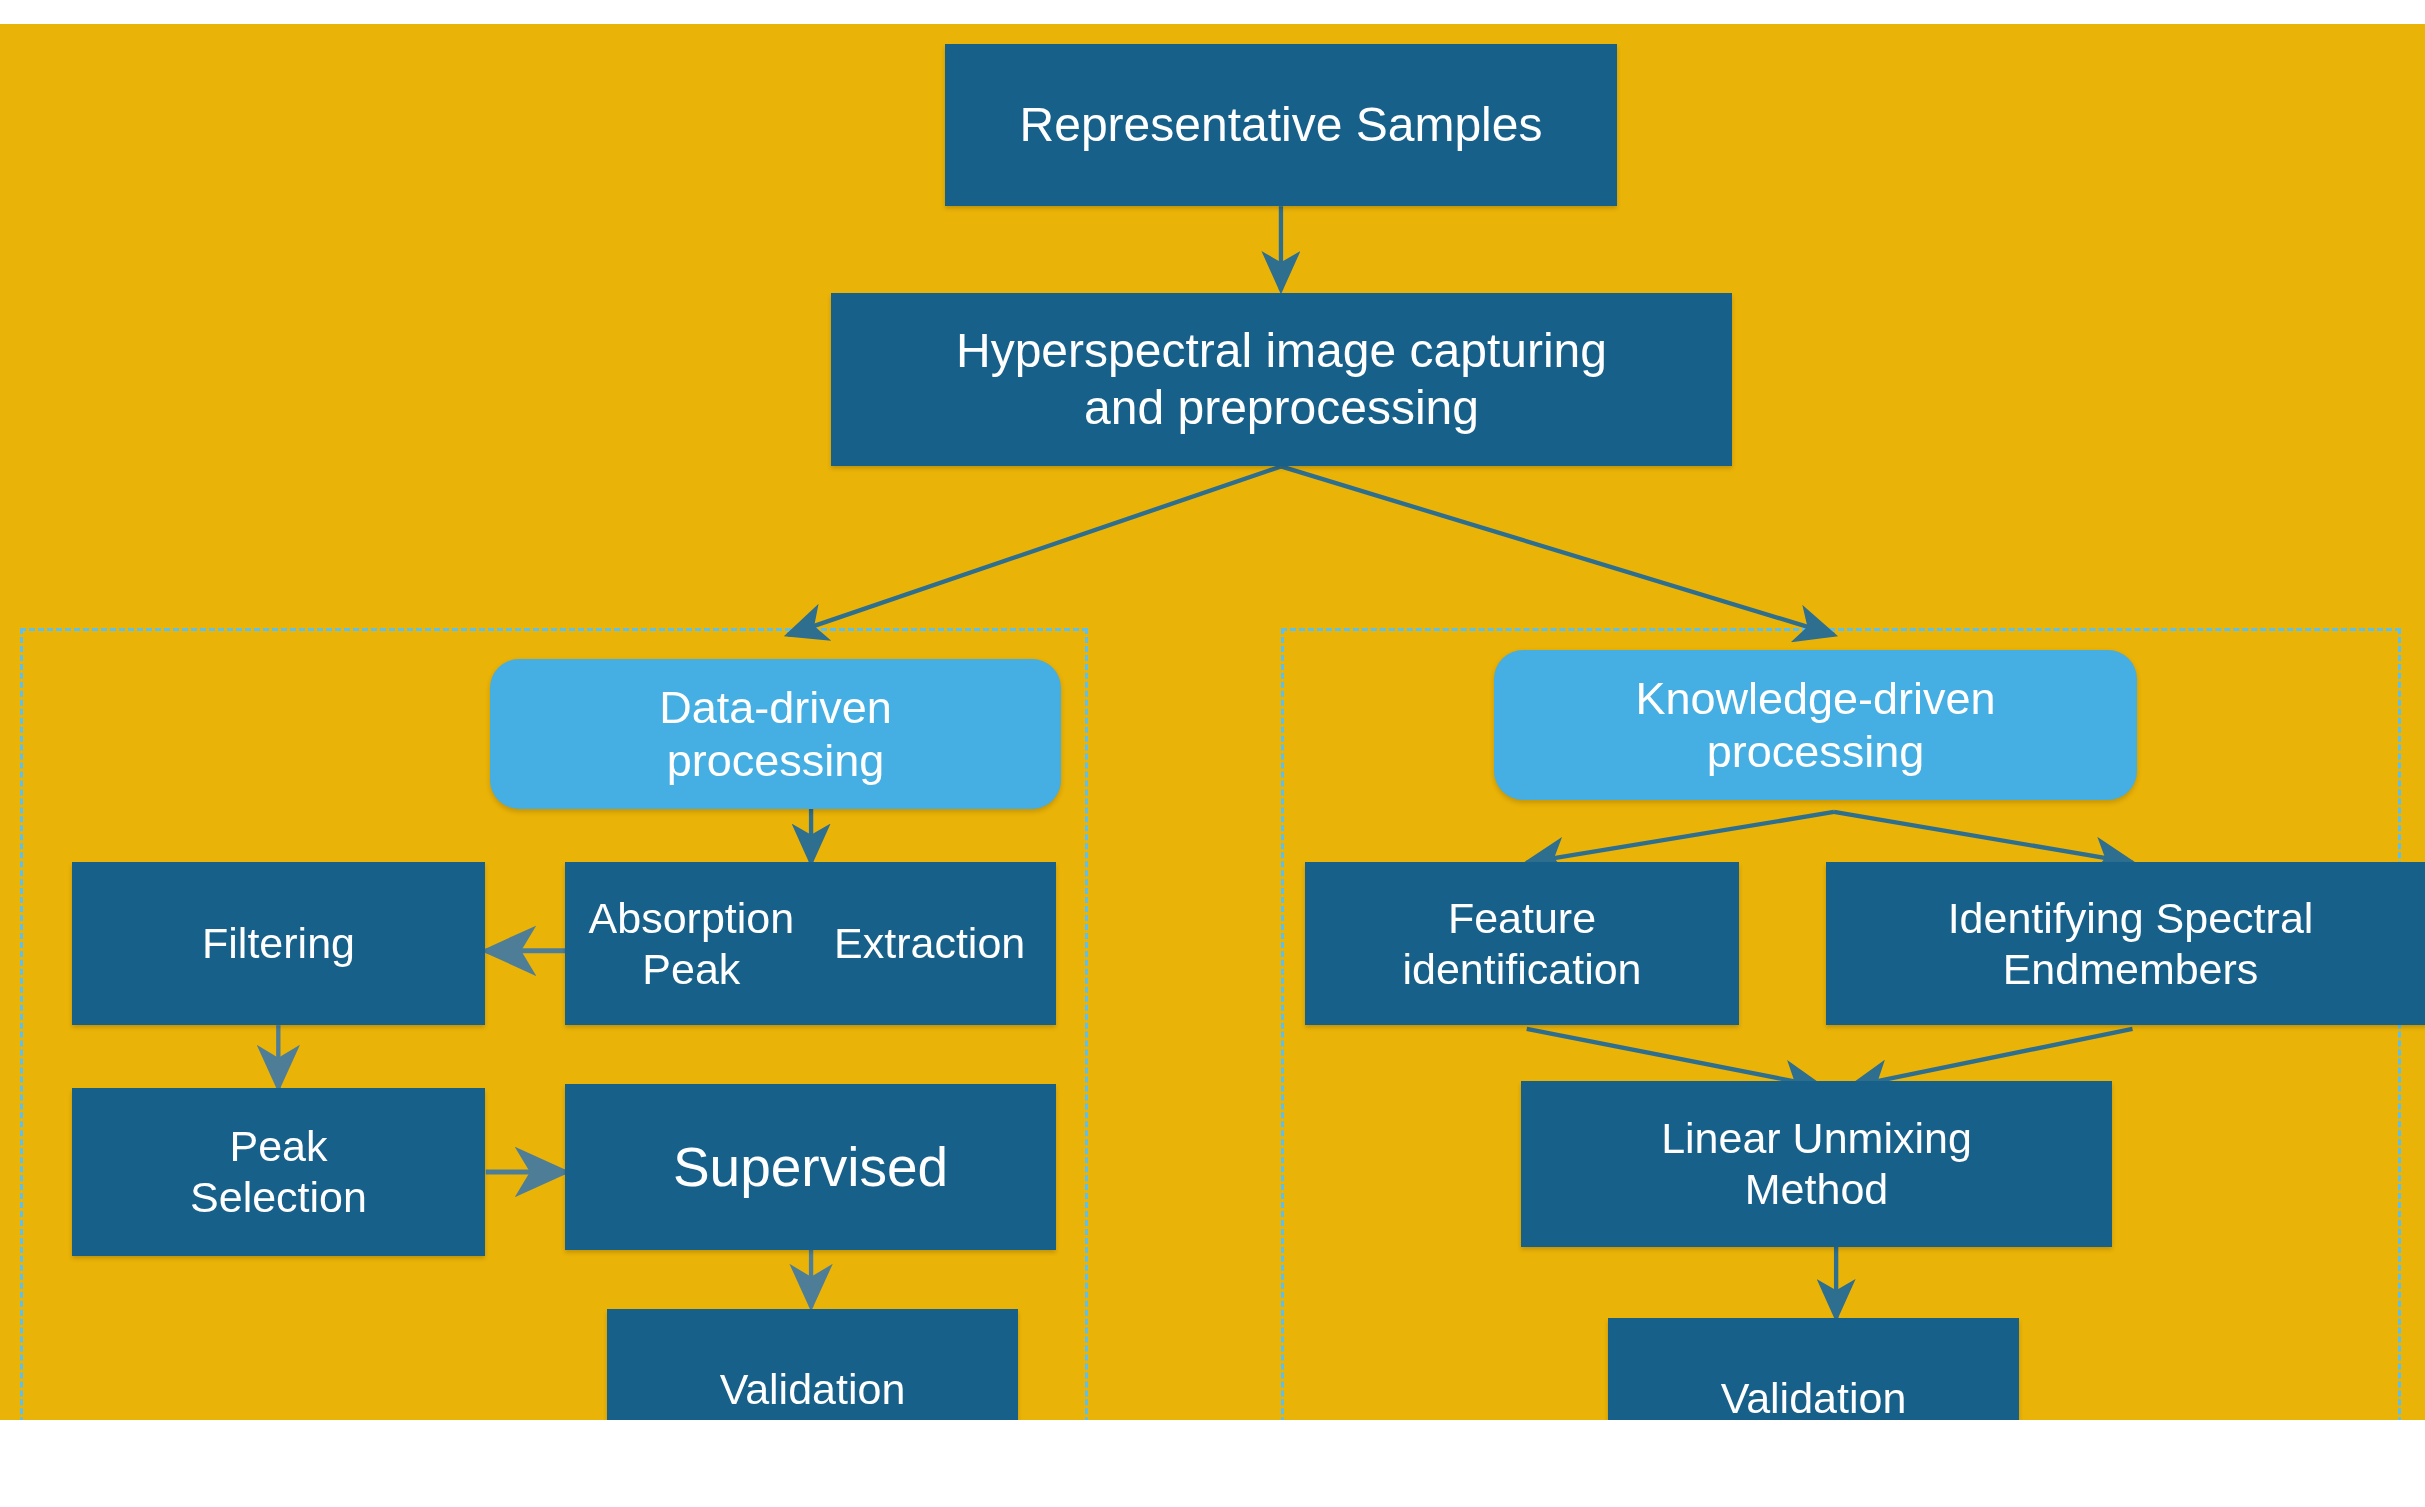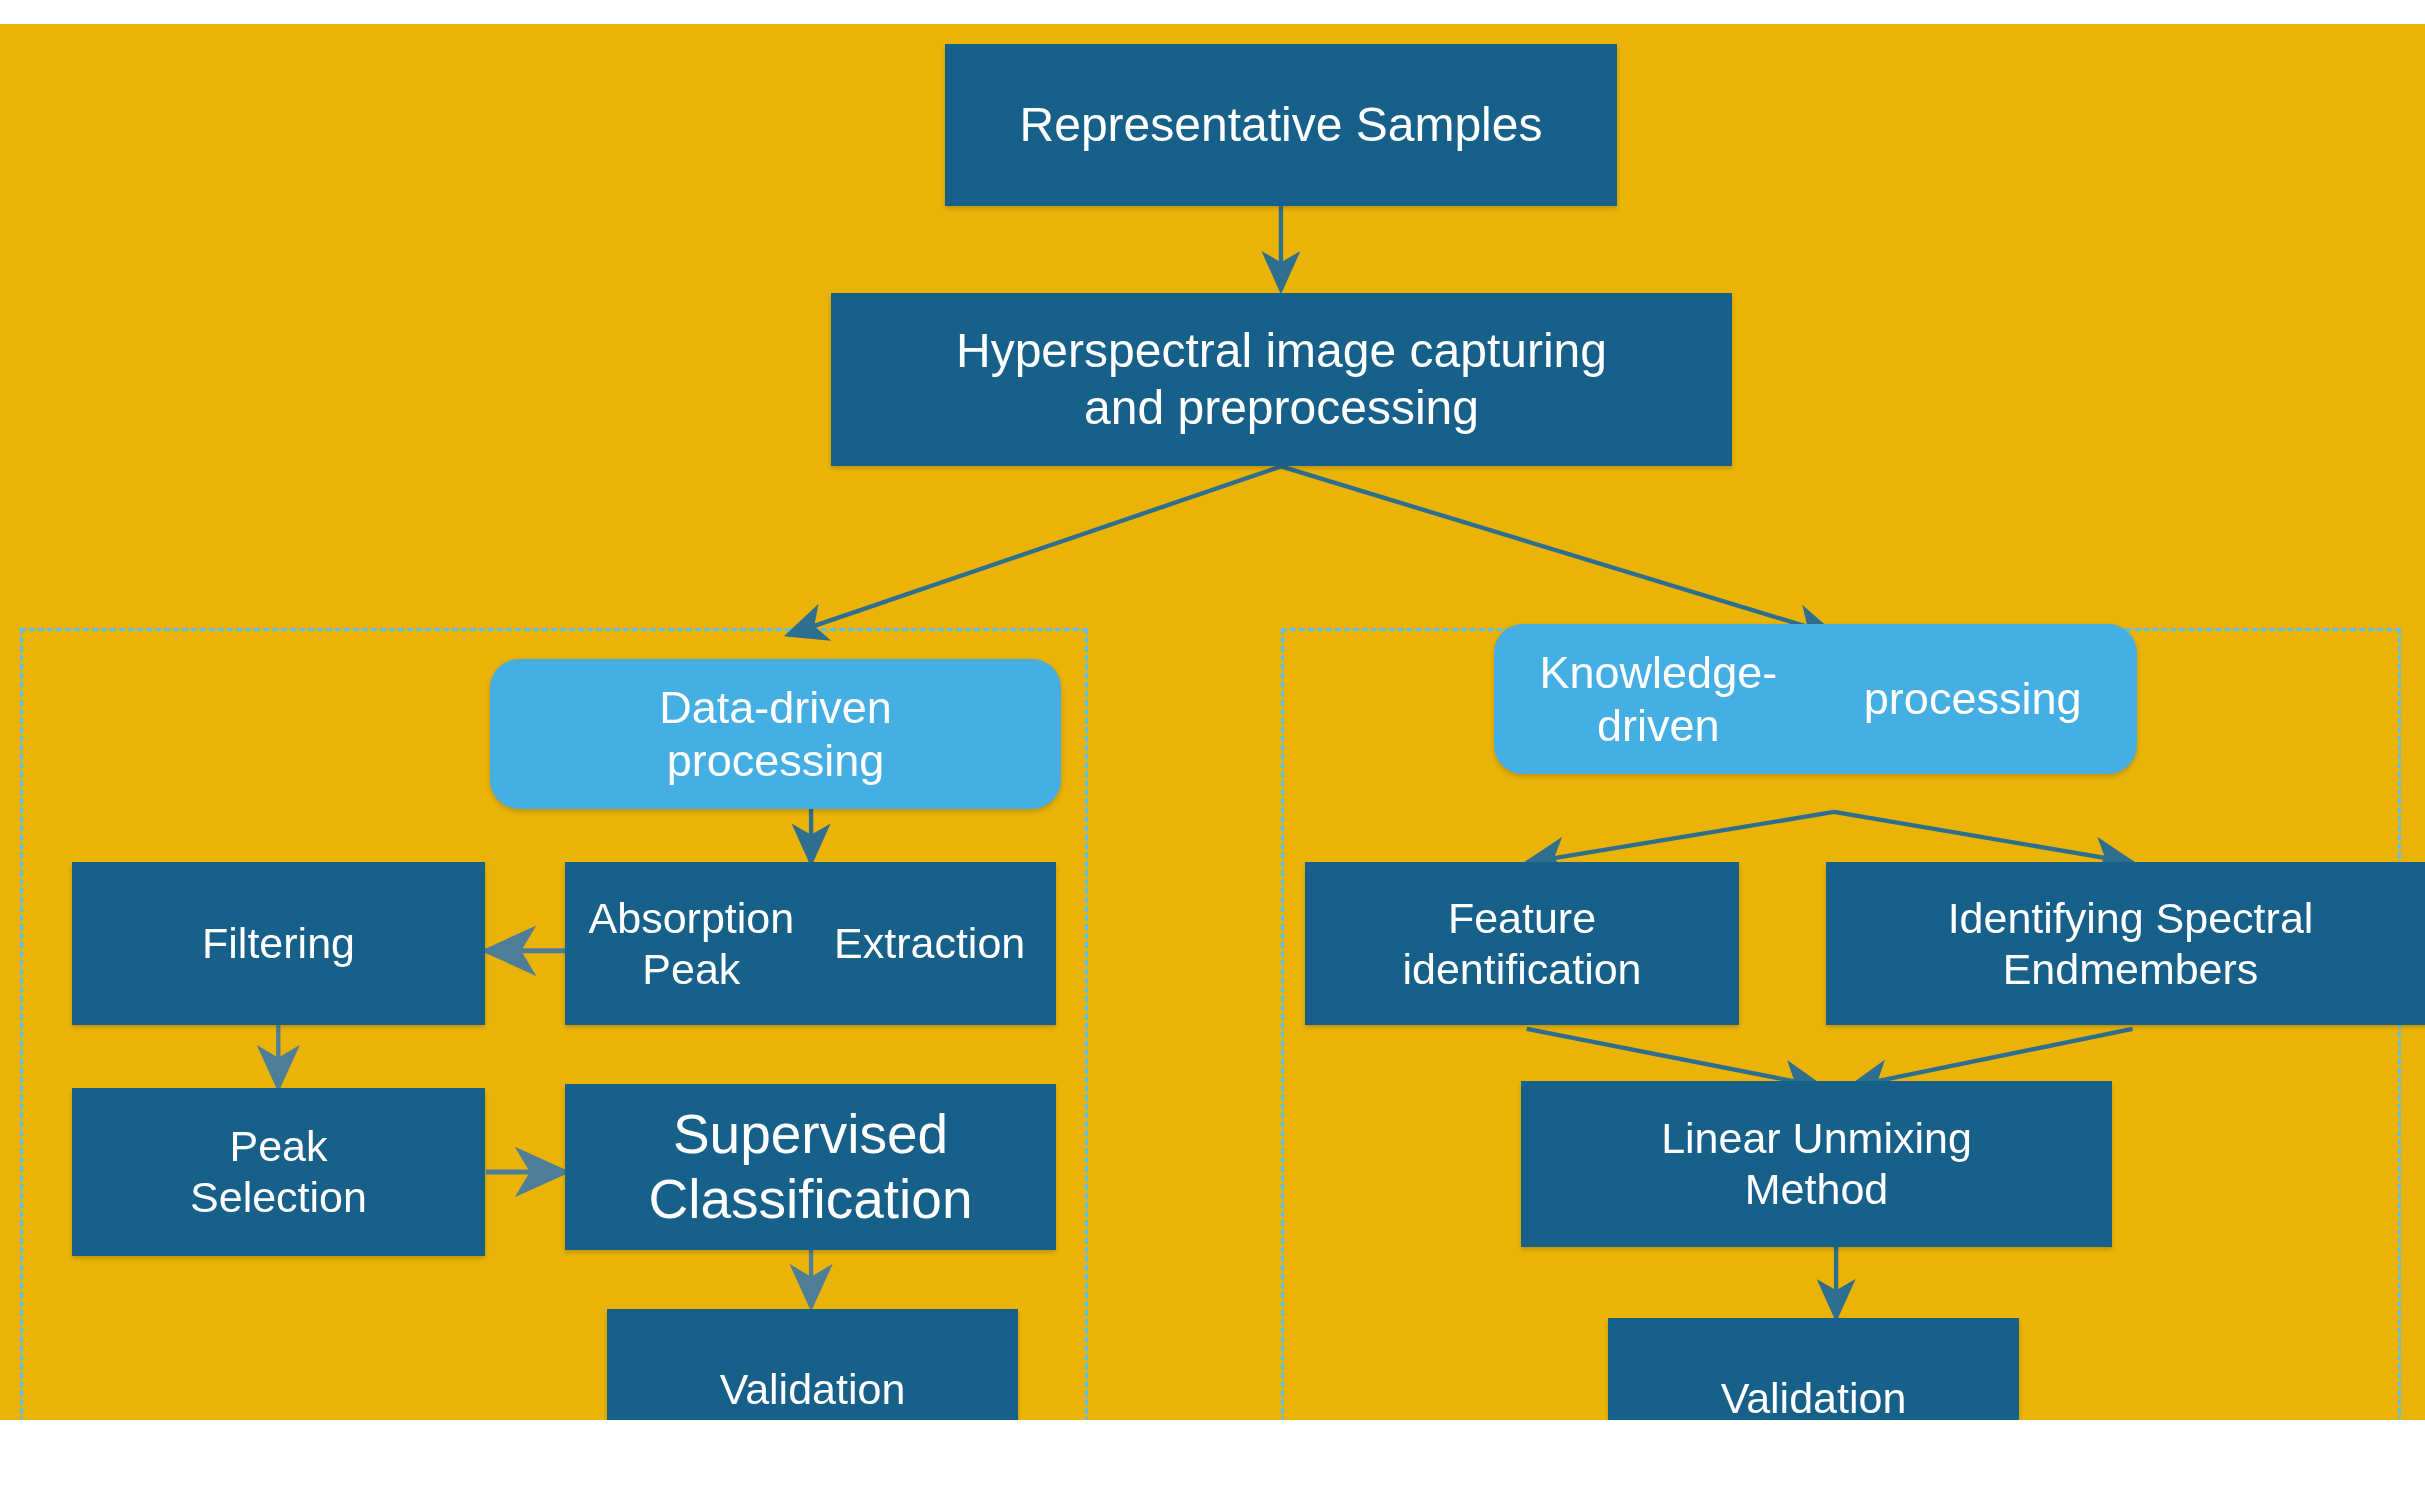--- a/index.html
+++ b/index.html
@@ -96,42 +96,41 @@
   <div class="node" style="left:831px;top:269px;width:901px;height:173px;font-size:48px;flex-direction:column;">
     <span>Hyperspectral image capturing</span>
     <span>and preprocessing</span>
   </div>
 
   <div class="node rounded" style="left:490px;top:635px;width:571px;height:150px;font-size:45px;flex-direction:column;">
     <span>Data-driven</span>
     <span>processing</span>
   </div>
 
-  <div class="node rounded" style="left:1494px;top:600px;width:643px;height:150px;font-size:45px;flex-direction:row;">
+  <div class="node rounded" style="left:1494px;top:626px;width:643px;height:150px;font-size:45px;flex-direction:column;">
     <span>Knowledge-driven</span>
     <span>processing</span>
   </div>
 
   <div class="node" style="left:565px;top:838px;width:491px;height:163px;font-size:43px;flex-direction:row;">
     <span>Absorption Peak</span>
     <span>Extraction</span>
   </div>
 
   <div class="node" style="left:72px;top:838px;width:413px;height:163px;font-size:43px;">
     <span>Filtering</span>
   </div>
 
   <div class="node" style="left:72px;top:1064px;width:413px;height:168px;font-size:43px;flex-direction:column;">
     <span>Peak</span>
     <span>Selection</span>
   </div>
 
   <div class="node" style="left:565px;top:1060px;width:491px;height:166px;font-size:55px;flex-direction:column;">
     <span>Supervised</span>
-    <span>Classification</span>
   </div>
 
   <div class="node" style="left:607px;top:1285px;width:411px;height:160px;font-size:43px;">
     <span>Validation</span>
   </div>
 
   <div class="node" style="left:1305px;top:838px;width:434px;height:163px;font-size:43px;flex-direction:column;">
     <span>Feature</span>
     <span>identification</span>
   </div>

